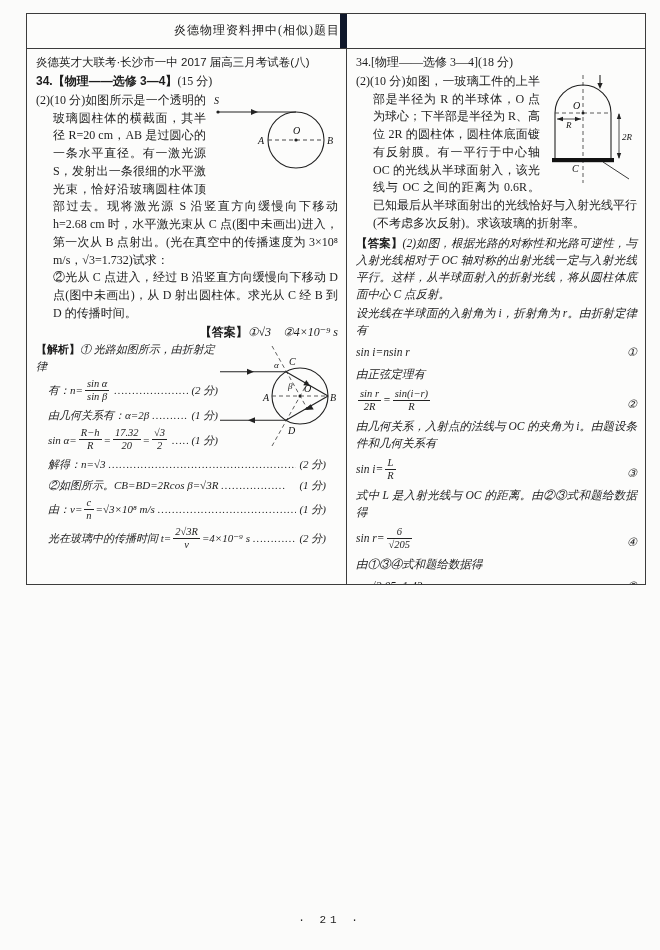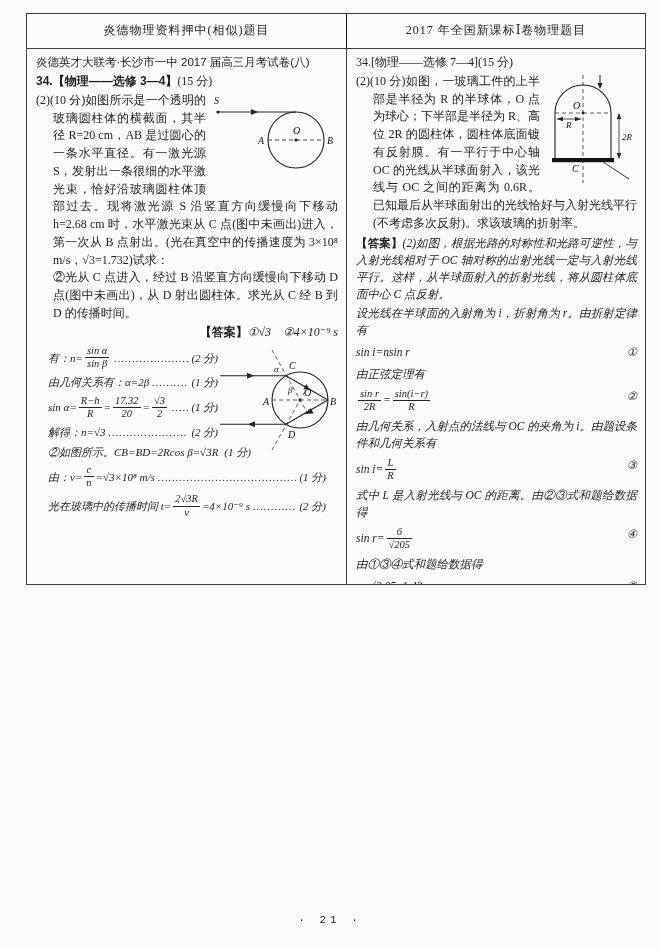--- a/index.html
+++ b/index.html
@@ -10,21 +10,21 @@
     font-size:12px;line-height:1.48;
     -webkit-font-smoothing:antialiased;
   }
   .doc-table{
     position:absolute;left:26px;top:13px;width:620px;height:572px;
     border:1.6px solid #3c3c3c;box-sizing:border-box;
     display:flex;flex-direction:column;background:#fcfcfb;
   }
   .hdr{display:flex;border-bottom:1.4px solid #3c3c3c;height:34px;flex:none;}
   .hdr-cell{display:flex;align-items:center;justify-content:center;font-size:12px;letter-spacing:1px;box-sizing:border-box;}
-  .hdr-cell.l{width:320px;border-right:1px solid #0f172a;}
+  .hdr-cell.l{width:320px;border-right:7px solid #0f172a;justify-content:flex-end;}
   .hdr-cell.r{flex:1;}
   .bdy{display:flex;flex:1;min-height:0;}
   .col{box-sizing:border-box;padding:5px 8px 6px 9px;overflow:hidden;}
   .col.l{width:320px;border-right:1px solid #3c3c3c;}
   .col.r{flex:1;}
   .exam-title{font-family:"Liberation Sans","DejaVu Sans",sans-serif;font-weight:normal;font-size:11.5px;white-space:nowrap;letter-spacing:0;margin-bottom:2px;}
   .qlabel{margin-bottom:1px;}
   .blabel{font-family:"Liberation Sans","DejaVu Sans",sans-serif;font-weight:bold;font-style:normal;}
   .prob{text-align:justify;padding-left:17px;text-indent:-17px;}
   .probr{text-align:justify;padding-left:17px;text-indent:-17px;}
@@ -39,36 +39,33 @@
   .kai{font-style:italic;}
   .analysis{font-size:11px;}
   .ansline{margin-top:1px;text-align:right;}
   .eqline{display:flex;align-items:center;white-space:nowrap;margin:4px 12px;}
   .eqline .dots{flex:1;overflow:hidden;margin:0 3px;letter-spacing:1px;color:#222;}
   .eqline .score{flex:none;}
   .frac{display:inline-block;text-align:center;line-height:1.15;margin:0 2px;font-size:10.5px;vertical-align:middle;}
   .frac .top{display:block;border-bottom:0.8px solid #222;padding:0 2px;}
   .frac .bot{display:block;padding:0 2px;}
   .eqgrp{display:inline-flex;align-items:center;}
-  .eqline2{display:flex;justify-content:space-between;align-items:flex-start;margin:5px 0;white-space:nowrap;}
+  .eqline2{display:flex;justify-content:space-between;align-items:flex-end;margin:5px 0;white-space:nowrap;}
   .steps{font-size:11.5px;}
   .step{text-align:justify;margin-top:2px;}
   .eqno{flex:none;margin-left:6px;}
   .page-no{position:absolute;left:0;right:0;top:912px;text-align:center;font-size:11px;letter-spacing:4px;color:#222;font-family:Liberation Mono, monospace;}
 </style>
 </head>
 <body>
 
 <div class="doc-table">
   <div class="hdr">
     <div class="hdr-cell l">
       <span>炎德物理资料押中(相似)题目</span>
-    </div>
-    <div class="hdr-cell r">
-      <span>2017 年全国新课标Ⅰ卷物理题目</span>
     </div>
   </div>
 
   <div class="bdy">
 
     <div class="col l">
       <div class="exam-title">炎德英才大联考·长沙市一中 2017 届高三月考试卷(八)</div>
       <div class="qlabel">
         <span class="blabel">34.【物理——选修 3—4】</span><span>(15 分)</span>
       </div>
@@ -121,20 +118,23 @@
             <text class="svgt svgs" x="54" y="25">α</text>
             <text class="svgt" x="69" y="22">C</text>
             <text class="svgt svgs" x="68" y="46">β</text>
             <text class="svgt" x="43" y="58">A</text>
             <text class="svgt" x="84" y="49">O</text>
             <text class="svgt" x="110" y="58">B</text>
             <text class="svgt" x="68" y="91">D</text>
           </svg>
         </span>
 
+        <div>
+          <span class="blabel">【解析】</span><span>① 光路如图所示，由折射定律</span>
+        </div>
 
         <div class="eqline">
           <span>有：n=</span>
           <span class="frac">
               <span class="top">sin α</span>
               <span class="bot">sin β</span>
             </span>
           <span class="dots">……………………………………</span>
           <span class="score">(2 分)</span>
         </div>
@@ -195,21 +195,21 @@
               <span class="bot">v</span>
             </span>
           <span>=4×10⁻⁹ s</span>
           <span class="dots">……………</span>
           <span class="score">(2 分)</span>
         </div>
       </div>
     </div>
 
     <div class="col r">
-      <div class="qlabel">34.[物理——选修 7—4](15 分)</div>
+      <div class="qlabel">34.[物理——选修 3—4](18 分)</div>
 
       <div class="probr">
         <span class="figwrap f3">
           <svg width="92" height="122" viewBox="0 0 92 122">
 
             <line x1="38" y1="2" x2="38" y2="110" stroke="#333" stroke-width="0.8" stroke-dasharray="4,3"></line>
 
             <path d="M 10 40 A 28 28 0 0 1 66 40" fill="none" stroke="#222" stroke-width="1.1"></path>
 
             <line x1="10" y1="40" x2="10" y2="86" stroke="#222" stroke-width="1.1"></line>

